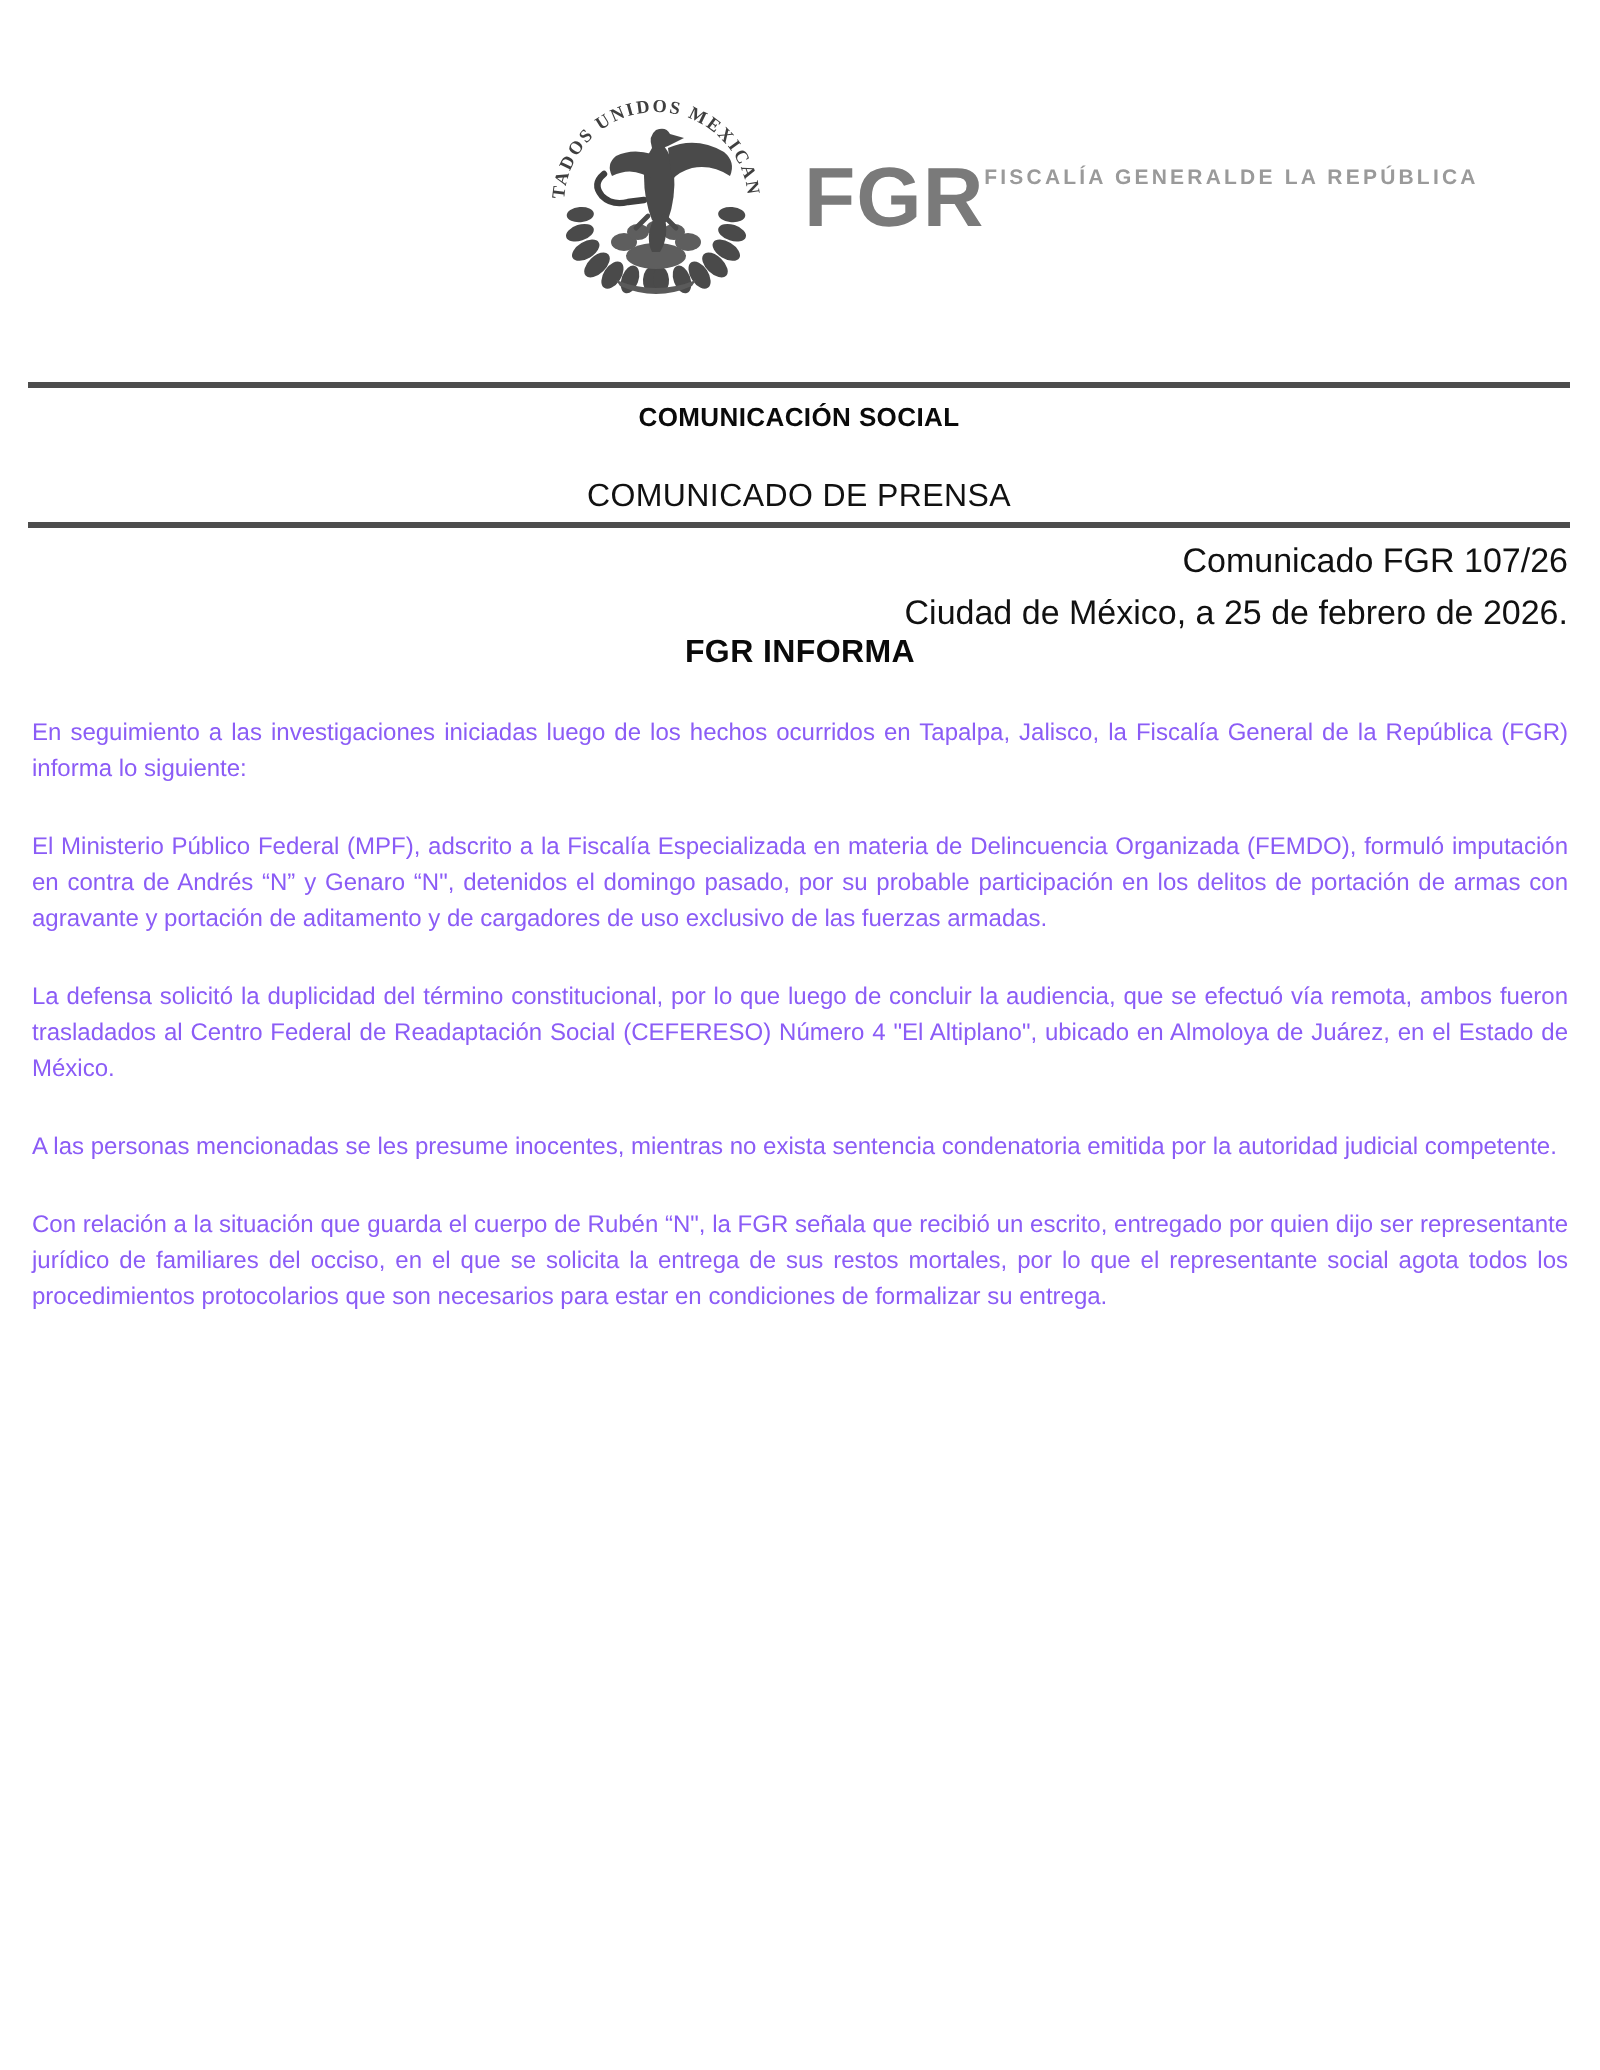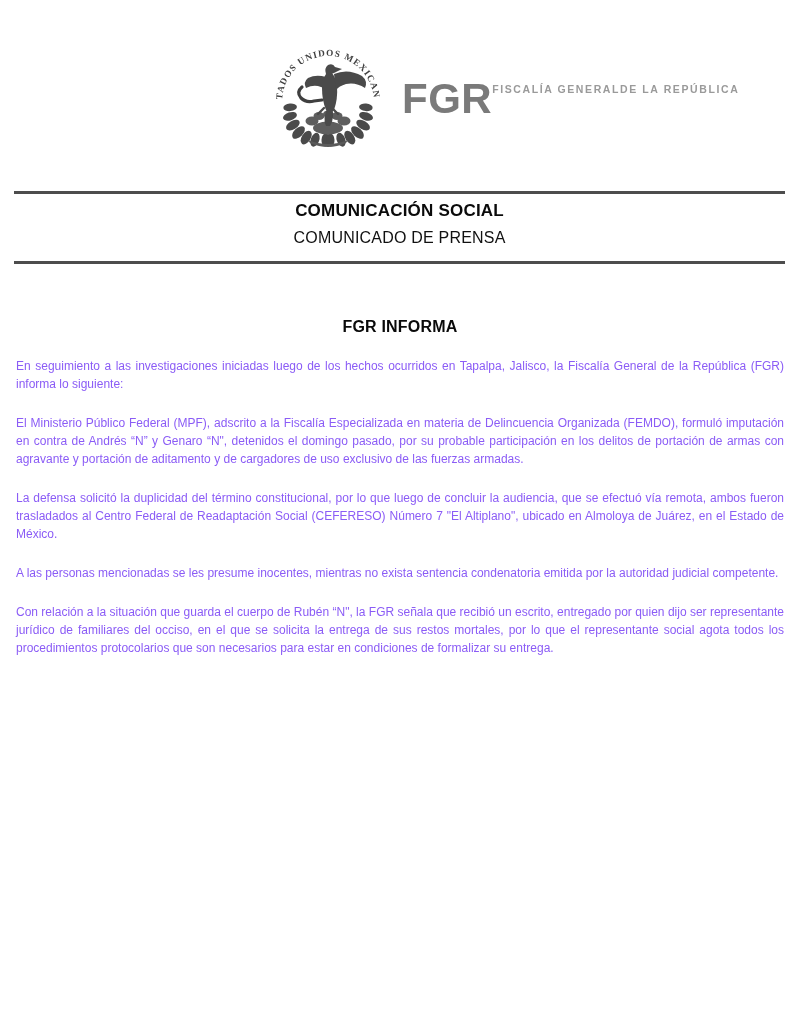--- a/index.html
+++ b/index.html
@@ -94,34 +94,34 @@
 
   
   .titleblock {
     position: absolute;
     left: 14px;
     top: 196px;
     width: 771px;
     text-align: center;
   }
   .title-main {
-    font-size: 17px;
+    font-size: 13px;
     font-weight: 700;
     letter-spacing: 0.2px;
     line-height: 1.35;
     color: #0a0a0a;
     margin: 4px 0 0 0;
   }
   .title-sub {
     font-size: 16px;
     font-weight: 400;
     letter-spacing: 0.2px;
     line-height: 1.35;
     color: #111111;
-    margin: 4px 0 0 0;
+    margin: 20px 0 0 0;
   }
 
   
   .meta {
     position: absolute;
     left: 16px;
     top: 268px;
     width: 768px;
     text-align: right;
   }
@@ -261,24 +261,28 @@
   </div>
 
   <div class="hrule hrule-top"></div>
   <div class="hrule hrule-bottom"></div>
 
   <div class="titleblock">
     <div class="title-main">COMUNICACIÓN SOCIAL</div>
     <div class="title-sub">COMUNICADO DE PRENSA</div>
   </div>
 
+  <div class="meta">
+    <div class="meta-line">Comunicado FGR 107/26</div>
+    <div class="meta-line">Ciudad de México, a 25 de febrero de 2026.</div>
+  </div>
 
   <div class="body-wrap">
     <div class="informa">FGR INFORMA</div>
 
     <p class="para">En seguimiento a las investigaciones iniciadas luego de los hechos ocurridos en Tapalpa, Jalisco, la Fiscalía General de la República (FGR)  informa lo siguiente:</p>
     <p class="para">El Ministerio Público Federal (MPF), adscrito a la Fiscalía Especializada en materia de Delincuencia Organizada (FEMDO), formuló imputación en contra de Andrés “N” y Genaro “N", detenidos el domingo pasado, por su probable participación en los delitos de portación de armas con agravante y portación de aditamento y de cargadores de uso exclusivo de las fuerzas armadas.</p>
-    <p class="para">La defensa solicitó la duplicidad del término constitucional, por lo que luego de concluir la audiencia, que se efectuó vía remota, ambos fueron trasladados al Centro Federal de Readaptación Social (CEFERESO) Número 7 "El Altiplano", ubicado en Almoloya de Juárez, en el Estado de México.</p>
+    <p class="para">La defensa solicitó la duplicidad del término constitucional, por lo que luego de concluir la audiencia, que se efectuó vía remota, ambos fueron trasladados al Centro Federal de Readaptación Social (CEFERESO) Número 4 "El Altiplano", ubicado en Almoloya de Juárez, en el Estado de México.</p>
     <p class="para">A las personas mencionadas se les presume inocentes, mientras no exista sentencia condenatoria emitida por la autoridad judicial competente.</p>
     <p class="para">Con relación a la situación que guarda el cuerpo de Rubén “N", la FGR señala que recibió un escrito, entregado por quien dijo ser representante jurídico de familiares del occiso, en el que se solicita la entrega de sus restos mortales, por lo que el representante social agota todos los procedimientos protocolarios que son necesarios para estar en condiciones de formalizar su entrega.</p>
   </div>
 
 </div>
 
 </body></html>

